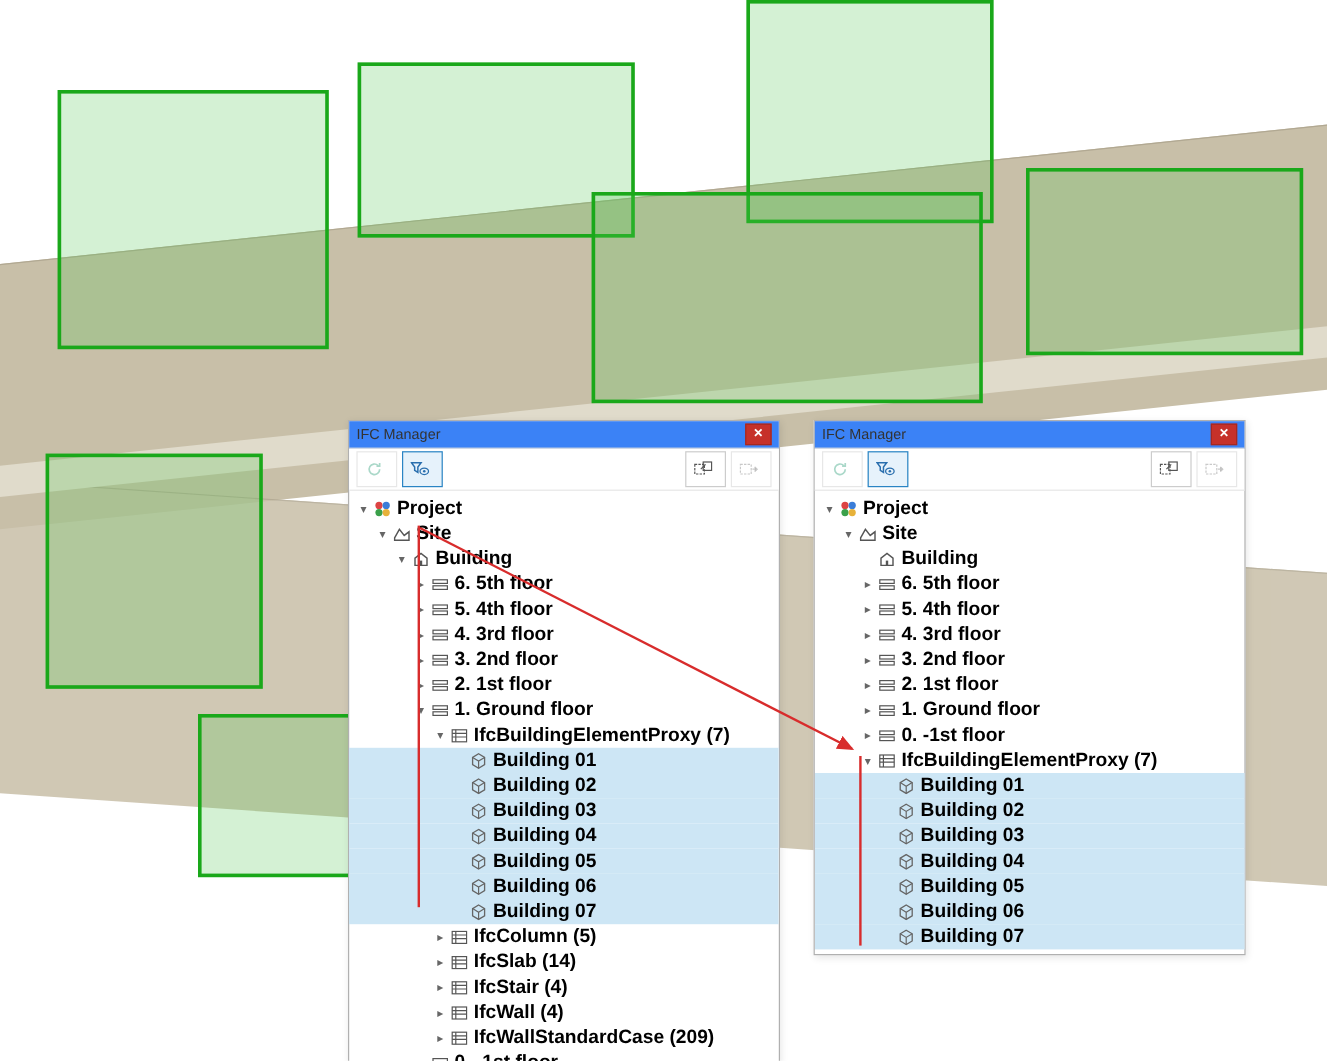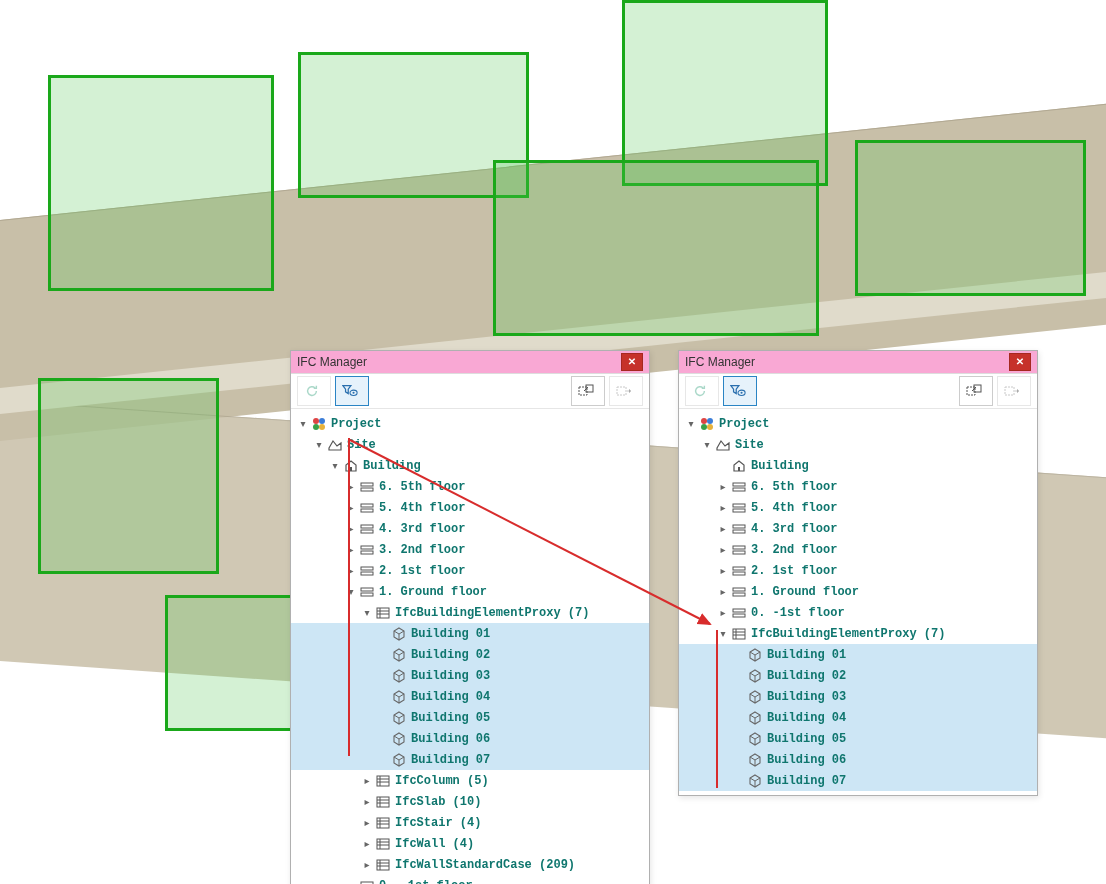--- a/index.html
+++ b/index.html
@@ -29,21 +29,21 @@
   }
   .panel.left { left: 290px; top: 350px; height: 534px; }
   .panel.right { left: 678px; top: 350px; height: 444px; }
 
   .titlebar {
     height: 22px;
     line-height: 22px;
     padding: 0 6px;
     font-size: 12px;
     color: #333;
-    background: #f9a8d4;
+    background: #3b82f6;
     border-bottom: 1px solid #ddd;
     display: flex;
     align-items: center;
   }
   .titlebar .spacer { flex: 1; }
   .closebtn {
     width: 20px; height: 16px;
     background: #c6312a;
     color: #fff;
     display: flex; align-items: center; justify-content: center;
@@ -97,21 +97,21 @@
     cursor: pointer;
     margin-right: 2px;
   }
   .caret.blank { visibility: hidden; }
   .icon {
     width: 16px; height: 16px;
     margin-right: 4px;
     display: inline-flex; align-items: center; justify-content: center;
     flex: 0 0 16px;
   }
-  .lbl { font-weight: 600; color: #0f766e; font-size: 12px; font-family: Liberation Mono, monospace; }
+  .lbl { font-weight: 600; color: #000000; font-size: 16px; }
 
   
   .row { padding-left: calc(var(--d,0) * 16px + 6px); }
 
   
   svg { display: block; }
 
   
   .arrow-svg {
     position: absolute;
@@ -395,21 +395,21 @@
           <span class="lbl">IfcColumn (5)</span>
         </div>
         <div class="row" style="--d: 4;">
           <span class="caret">▸</span>
           <span class="icon">
             <svg width="14" height="12" viewBox="0 0 14 12">
               <rect x="1" y="1" width="12" height="10" fill="none" stroke="#555"></rect>
               <path stroke="#555" d="M1 4h12M1 7h12M4 1v10"></path>
             </svg>
           </span>
-          <span class="lbl">IfcSlab (10)</span>
+          <span class="lbl">IfcSlab (14)</span>
         </div>
         <div class="row" style="--d: 4;">
           <span class="caret">▸</span>
           <span class="icon">
             <svg width="14" height="12" viewBox="0 0 14 12">
               <rect x="1" y="1" width="12" height="10" fill="none" stroke="#555"></rect>
               <path stroke="#555" d="M1 4h12M1 7h12M4 1v10"></path>
             </svg>
           </span>
           <span class="lbl">IfcStair (4)</span>

